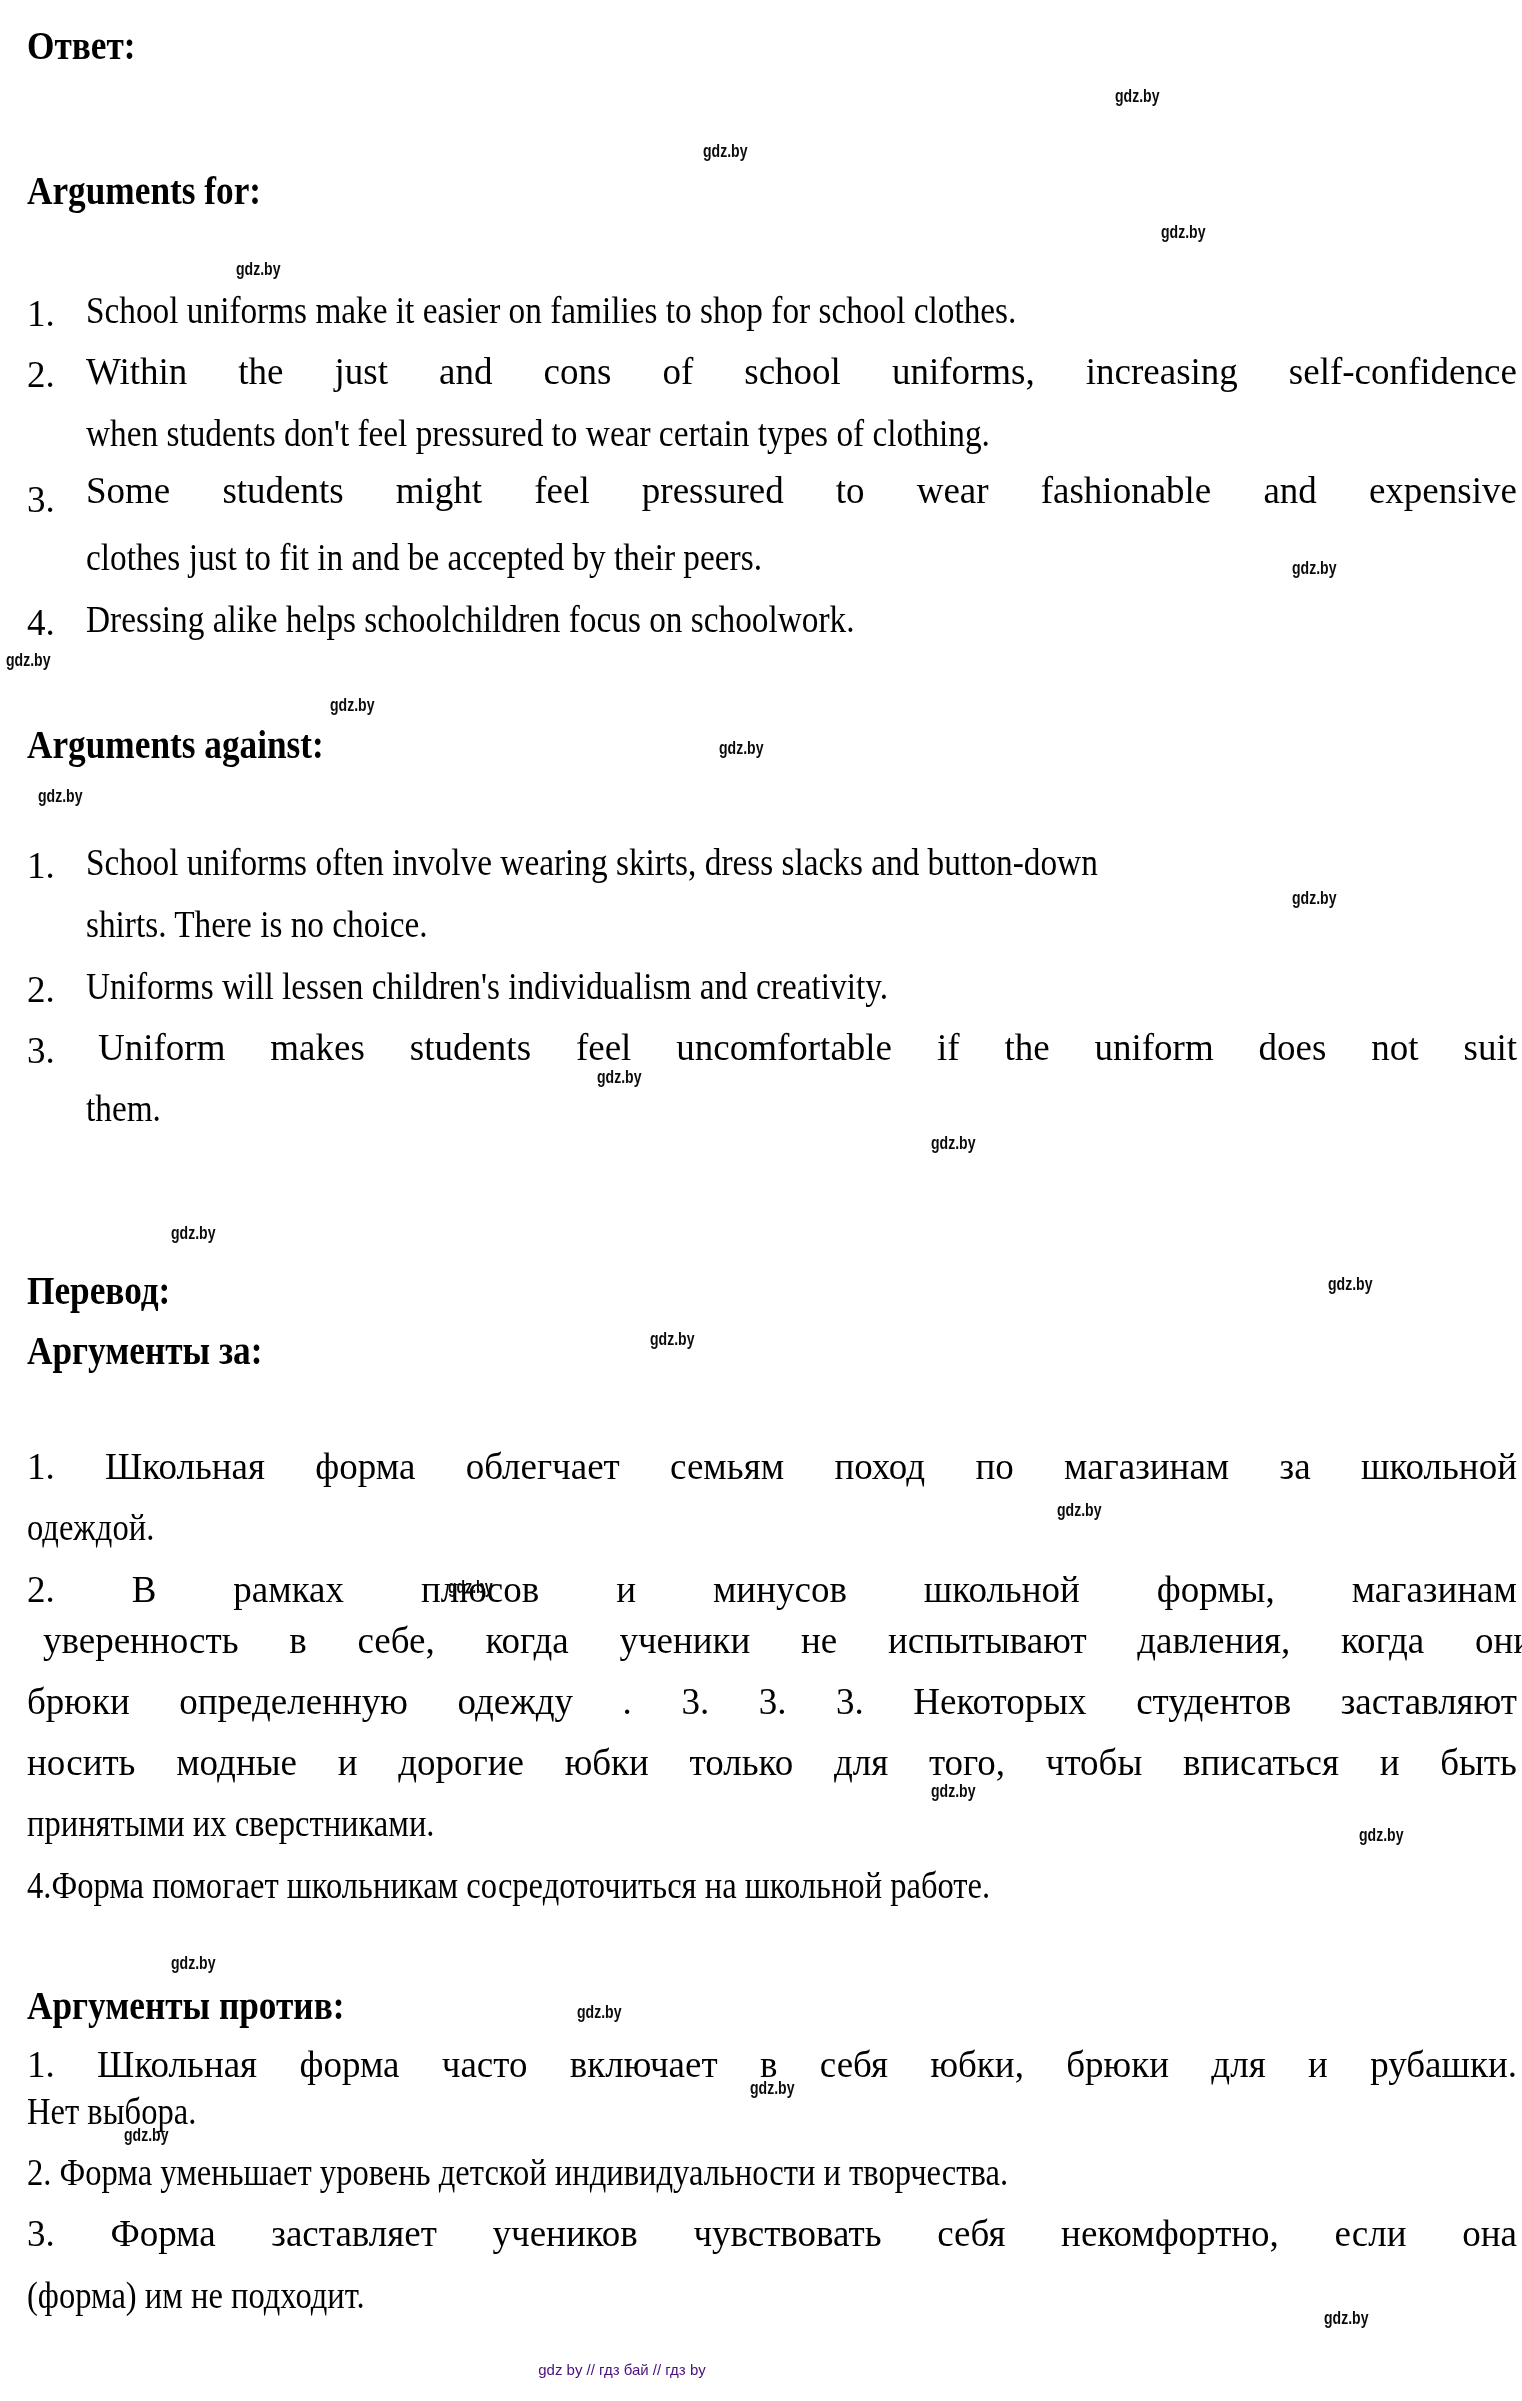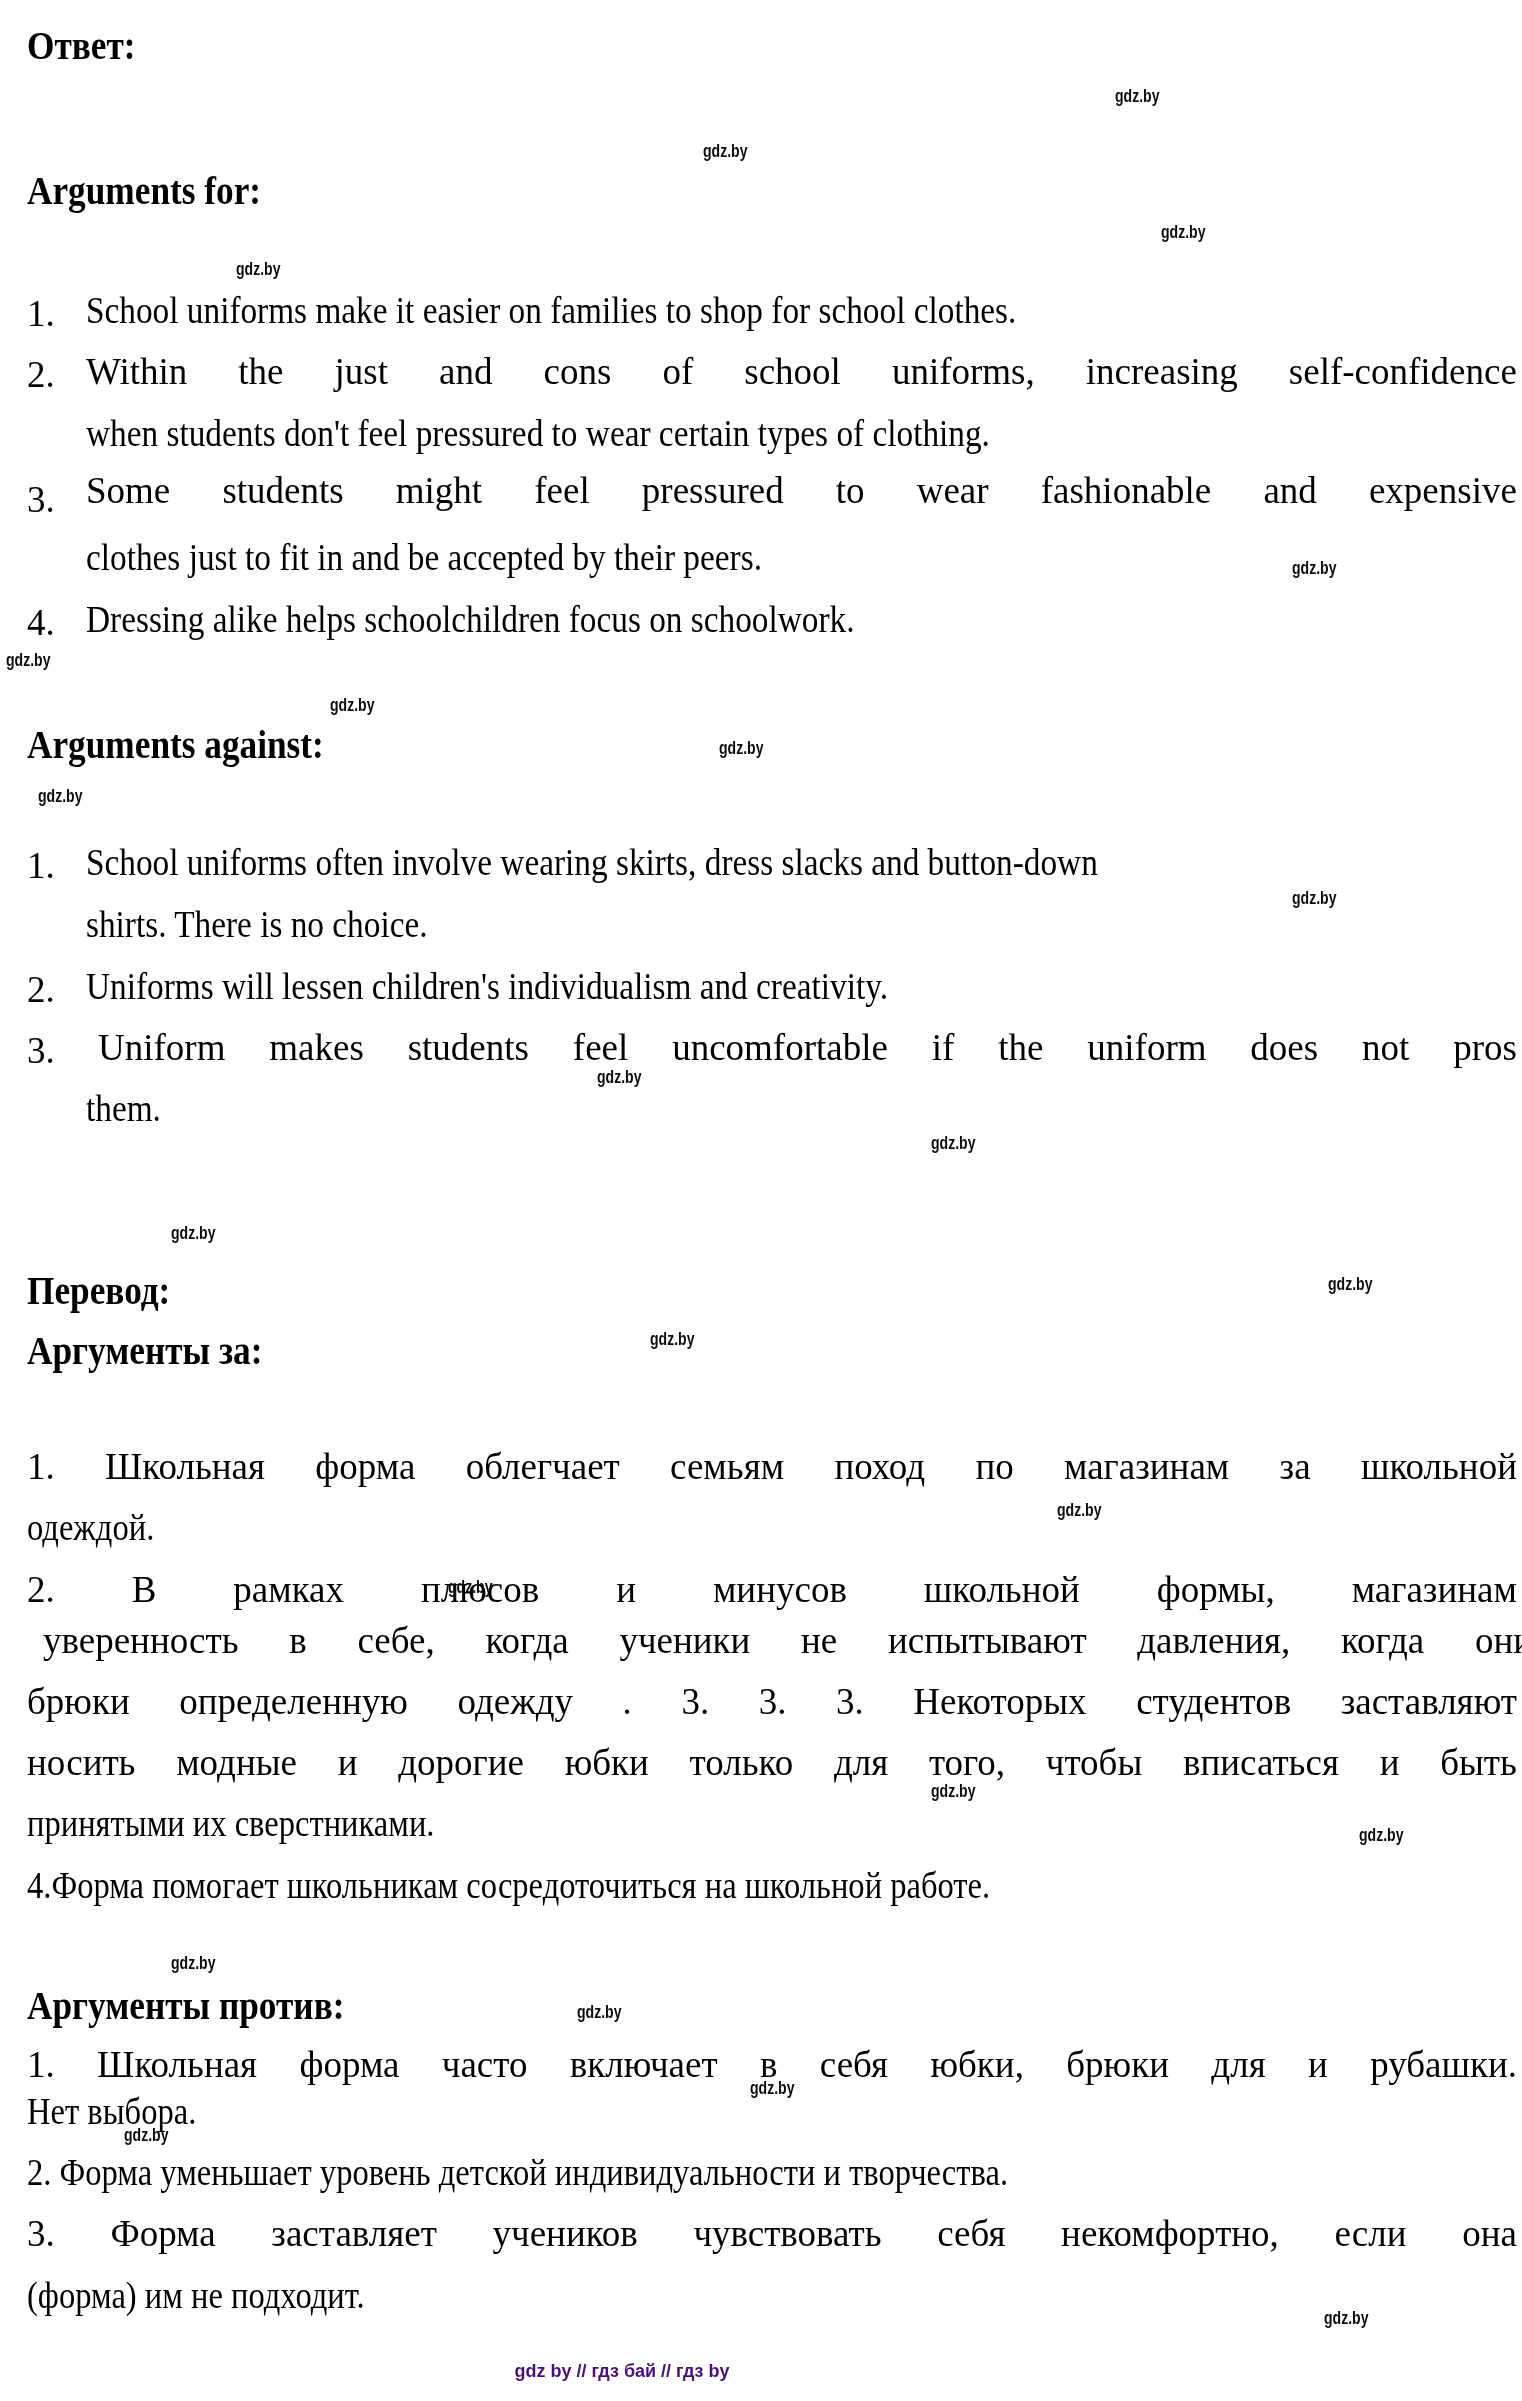--- a/index.html
+++ b/index.html
@@ -37,22 +37,22 @@
   }
 
   
   .footer-promo {
     position: absolute;
     top: 2361px;
     left: 0;
     width: 1244px;
     text-align: center;
     font-family: "Liberation Sans", "DejaVu Sans", sans-serif;
-    font-size: 18px;
-    font-weight: 700;
+    font-size: 15px;
+    font-weight: 400;
     color: #4b0f7c;
     white-space: nowrap;
   }
 
   
   .wm {
     position: absolute;
     font-family: "Liberation Sans", "DejaVu Sans", sans-serif;
     font-size: 18px;
     font-weight: 700;
@@ -203,21 +203,21 @@
         <span>Uniform</span>
         <span>makes</span>
         <span>students</span>
         <span>feel</span>
         <span>uncomfortable</span>
         <span>if</span>
         <span>the</span>
         <span>uniform</span>
         <span>does</span>
         <span>not</span>
-        <span>pros</span>
+        <span>suit</span>
       </div>
     <div class="en-line" style="top:1090px; left:59px;">them.</div>
 
     <div class="heading" style="top:1269px; left:0;">Перевод:</div>
 
     <div class="heading" style="top:1329px; left:0;">Аргументы за:</div>
 
     <div class="ru-row" style="top:1448px; left:0; width:1490px;">
         <span>1.</span>
         <span>Школьная</span>

